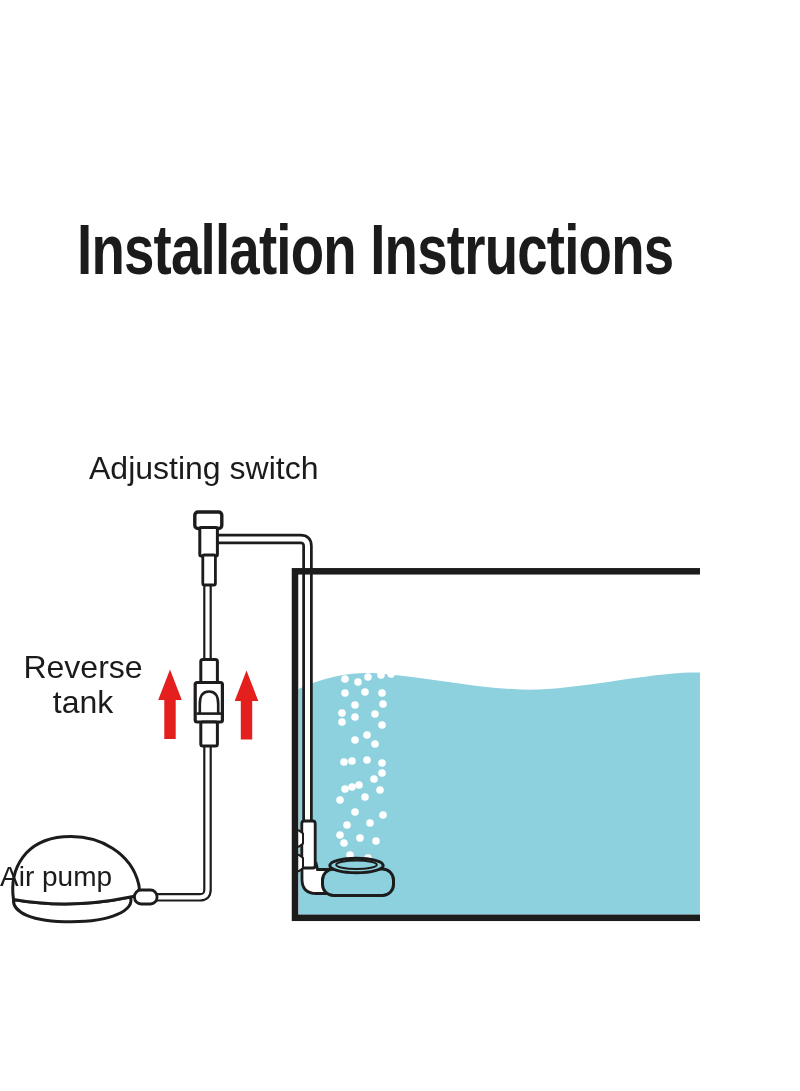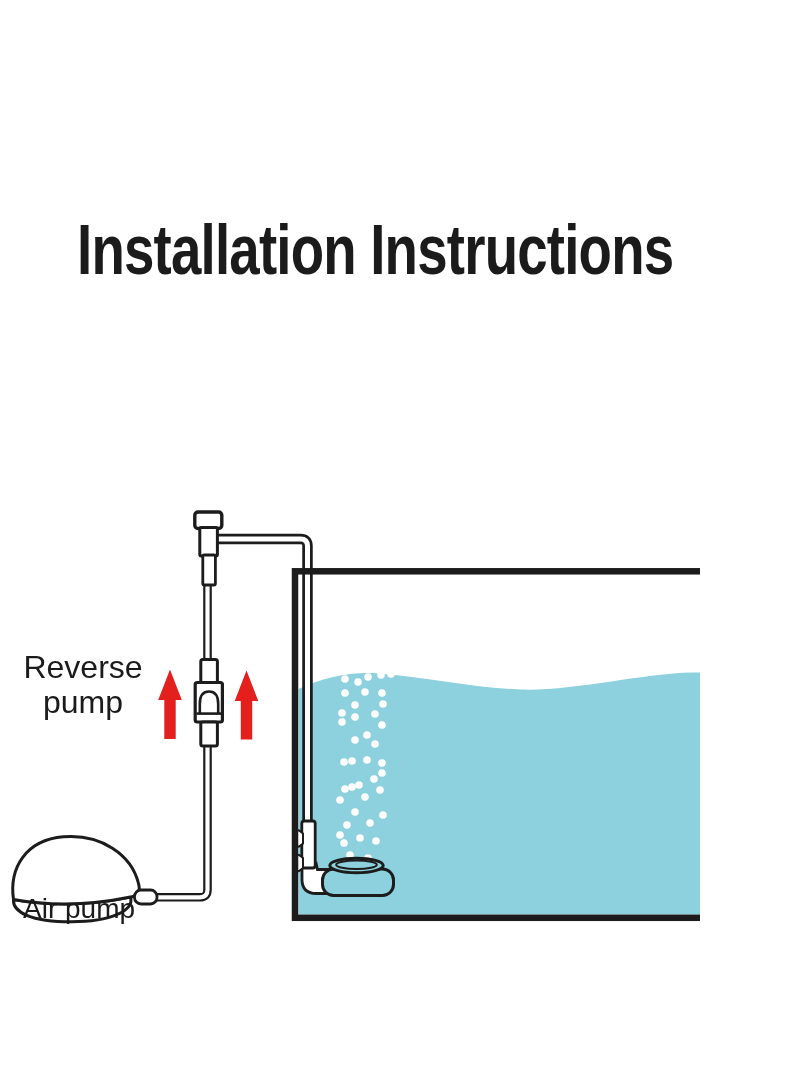--- a/index.html
+++ b/index.html
@@ -19,21 +19,21 @@
     font-size:70px;font-weight:bold;
     letter-spacing:-1px;
     transform:scaleX(0.78);
     white-space:nowrap;
     color:var(--text,#1b1b1b);
   }
   .label{position:absolute;line-height:1.08;color:var(--text,#1b1b1b);}
   .lbl-adjusting{left:89px;top:451px;font-size:32px;}
   .lbl-reverse{left:14px;top:650px;width:138px;text-align:center;font-size:32px;line-height:35px;}
   .lbl-fishtank{left:628px;top:597px;font-size:32px;}
-  .lbl-airpump{left:23px;top:862px;font-size:28px;margin-top:32px;}
+  .lbl-airpump{left:0;top:862px;font-size:28px;}
 
   .tube-outer{stroke:var(--line,#1c1c1c);fill:none;}
   .tube-inner{stroke:#ffffff;fill:none;}
   .white-part{fill:#ffffff;stroke:var(--line,#1c1c1c);}
   .line-only{fill:none;stroke:var(--line,#1c1c1c);}
   .water-fill{fill:var(--water,#8CD1DD);}
   .stone{fill:var(--water,#8CD1DD);stroke:var(--line,#1c1c1c);}
   .bubble{fill:#ffffff;}
   .arrow{fill:var(--arrow-red,#E3201E);}
 </style>
@@ -134,15 +134,16 @@
       <path class="white-part" stroke-width="2.6" d="M199.8,713.5 L199.8,704 Q199.8,691.5 209,691.5 Q218.2,691.5 218.2,704 L218.2,713.5"></path>
       <line class="line-only" x1="196.5" y1="713.6" x2="221.5" y2="713.6" stroke-width="2.6"></line>
       <rect class="white-part" x="200.8" y="722" width="16.6" height="24" rx="2" stroke-width="3"></rect>
     </g>
 
     <polygon class="arrow" points="170,669.5 181.8,700 175.7,700 175.7,739 164.3,739 164.3,700 158.2,700"></polygon>
     <polygon class="arrow" points="246.5,670.5 258.3,701 252.2,701 252.2,739.5 240.8,739.5 240.8,701 234.7,701"></polygon>
   </svg>
 
   <h1 class="title">Installation Instructions</h1>
-  <div class="label lbl-reverse">Reverse pump</div>
+  <div class="label lbl-adjusting">Adjusting switch</div>
+  <div class="label lbl-reverse">Reverse tank</div>
   <div class="label lbl-airpump">Air pump</div>
 </div>
 
 </body></html>

